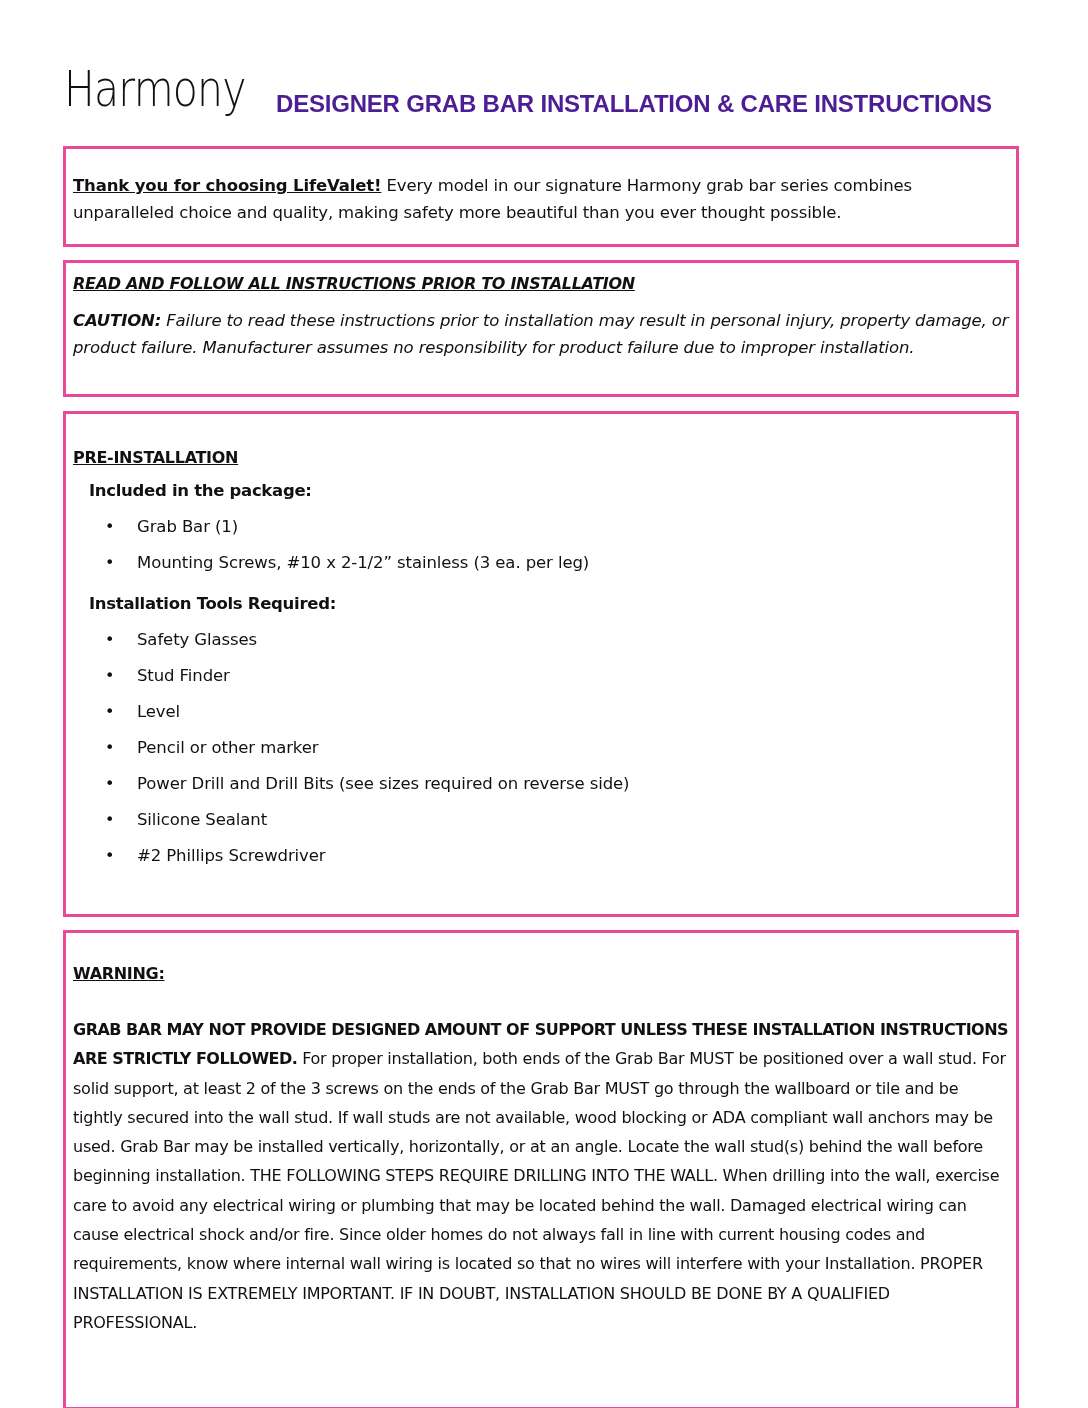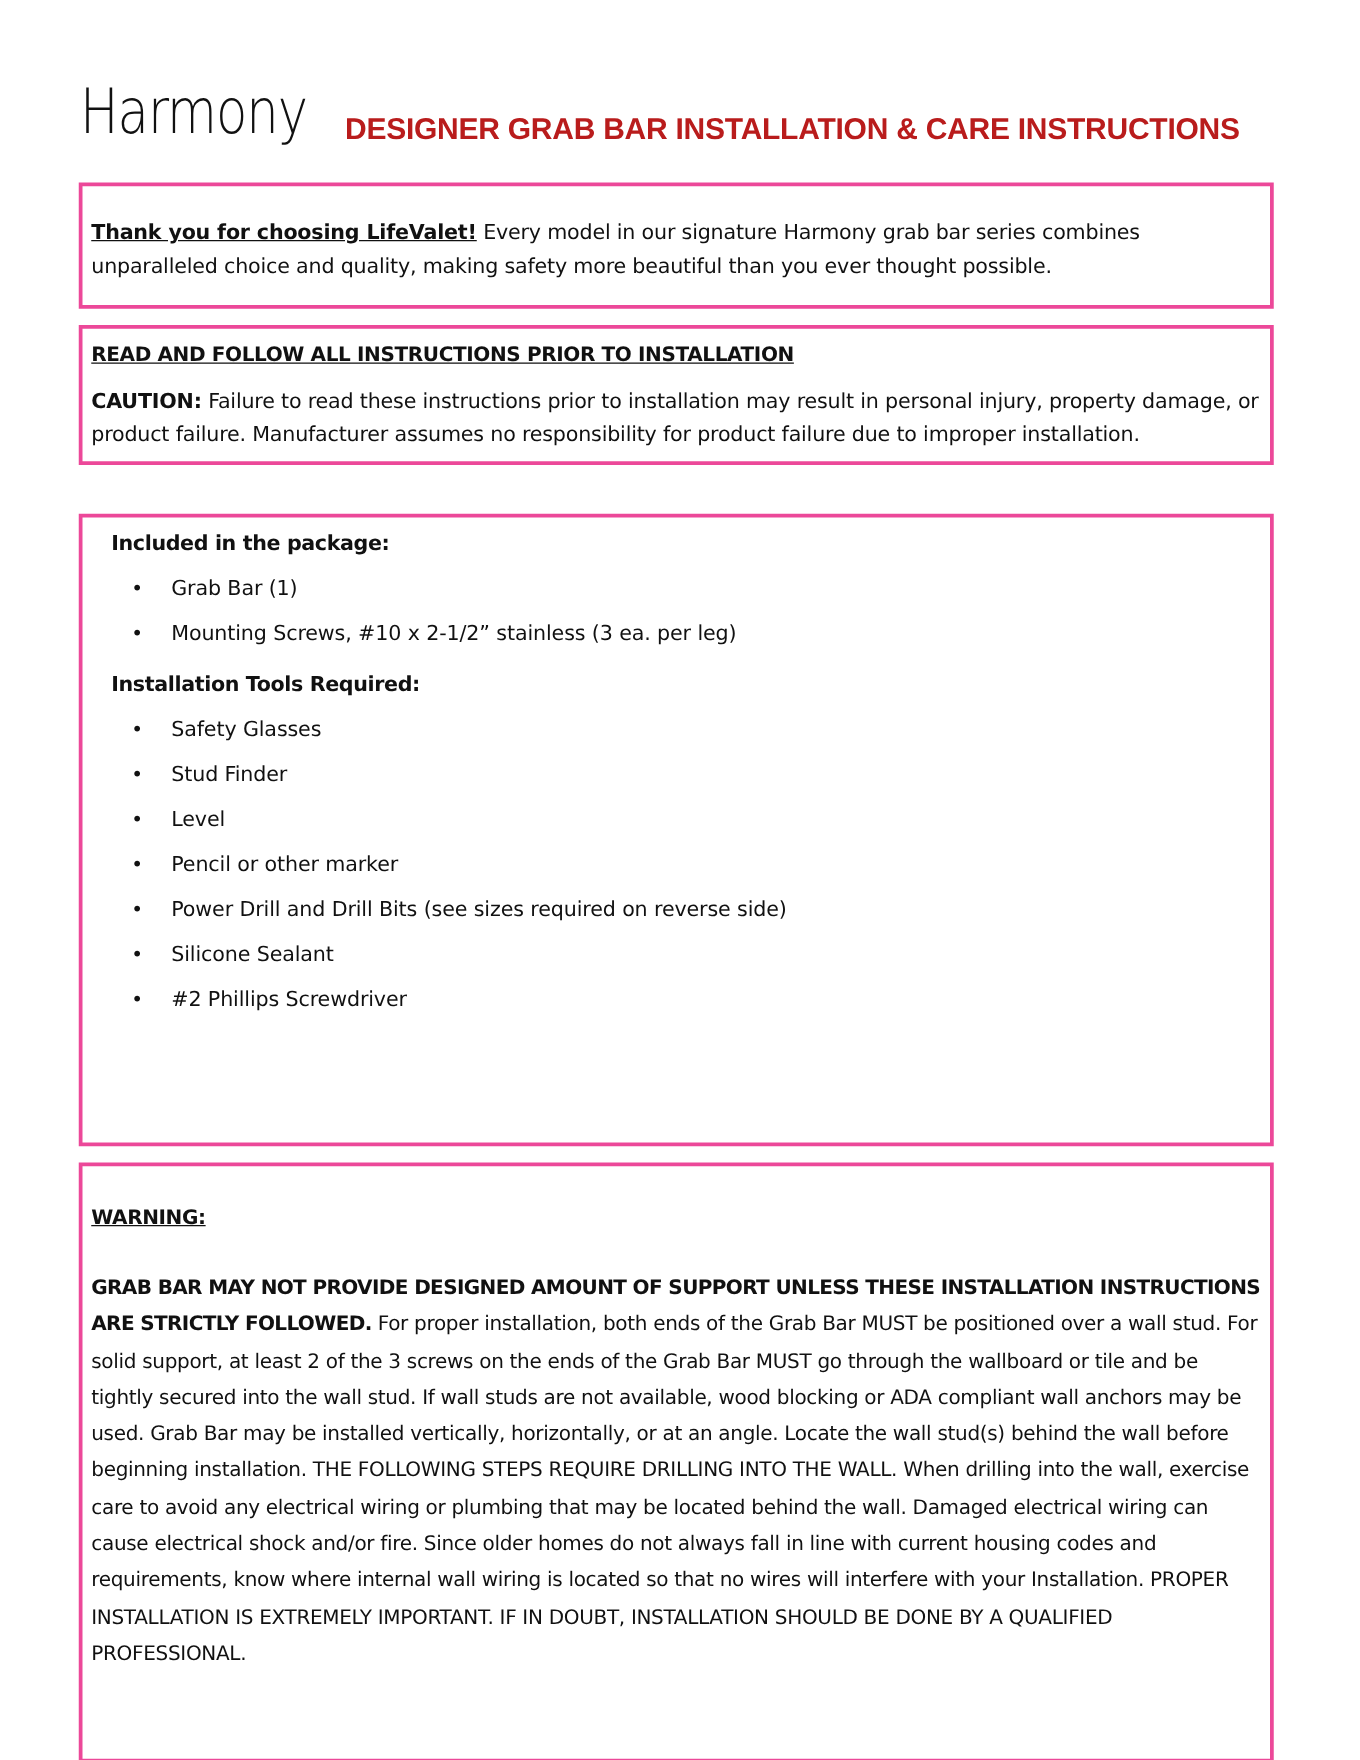--- a/index.html
+++ b/index.html
@@ -9,30 +9,30 @@
     }
     .brand {
       position: absolute; left: 64px; top: 60px;
       font-family: "DejaVu Sans", sans-serif; font-weight: 300;
       font-size: 50px; letter-spacing: -1px; color: #111;
       transform: scaleX(0.82); transform-origin: left top;
     }
     .doc-title {
       position: absolute; left: 276px; top: 90px;
       font-family: "Liberation Sans", sans-serif; font-weight: bold;
-      font-size: 24px; letter-spacing: -0.2px; color: #b91c1c;
+      font-size: 24px; letter-spacing: -0.2px; color: #4c1d95;
       white-space: nowrap;
     }
     .box {
       position: absolute; left: 63px; width: 956px;
       border: 3px solid #ec4899; box-sizing: border-box;
       padding: 0 7px;
     }
     .box1 { top: 146px; height: 101px; }
-    .box2 { top: 260px; height: 112px; }
+    .box2 { top: 260px; height: 137px; font-style: italic; }
     .box3 { top: 411px; height: 506px; }
     .box4 { top: 930px; height: 480px; }
     .p { font-size: 16.5px; line-height: 27px; letter-spacing: -0.15px; margin: 0; }
     .ul { text-decoration: underline; font-weight: bold; }
     .b { font-weight: bold; }
     .box1 .p { margin-top: 23px; }
     .box2 .heading { margin-top: 9px; font-size: 16px; font-weight: bold; text-decoration: underline; letter-spacing: -0.3px; line-height: 24px; }
     .box2 .p.caution { margin-top: 11px; }
     .box3 .heading { margin-top: 32px; font-size: 16px; font-weight: bold; text-decoration: underline; letter-spacing: -0.3px; line-height: 24px; }
     .sub { margin: 9px 0 0 16px; font-size: 16.5px; font-weight: bold; letter-spacing: -0.3px; line-height: 24px; }
@@ -53,20 +53,21 @@
 <section class="box box1">
   <p class="p"><span class="ul">Thank you for choosing LifeValet!</span><span> Every model in our signature Harmony grab bar series combines unparalleled choice and quality, making safety more beautiful than you ever thought possible.</span></p>
 </section>
 
 <section class="box box2">
   <div class="heading">READ AND FOLLOW ALL INSTRUCTIONS PRIOR TO INSTALLATION</div>
   <p class="p caution"><span class="b">CAUTION:</span><span> Failure to read these instructions prior to installation may result in personal injury, property damage, or product failure. Manufacturer assumes no responsibility for product failure due to improper installation.</span></p>
 </section>
 
 <section class="box box3">
+  <div class="heading">PRE-INSTALLATION</div>
   <div class="sub">Included in the package:</div>
   <ul class="list">
     <li><span class="bullet">•</span><span>Grab Bar (1)</span></li>
     <li><span class="bullet">•</span><span>Mounting Screws, #10 x 2-1/2” stainless (3 ea. per leg)</span></li>
   </ul>
   <div class="sub second">Installation Tools Required:</div>
   <ul class="list">
     <li><span class="bullet">•</span><span>Safety Glasses</span></li>
     <li><span class="bullet">•</span><span>Stud Finder</span></li>
     <li><span class="bullet">•</span><span>Level</span></li>

